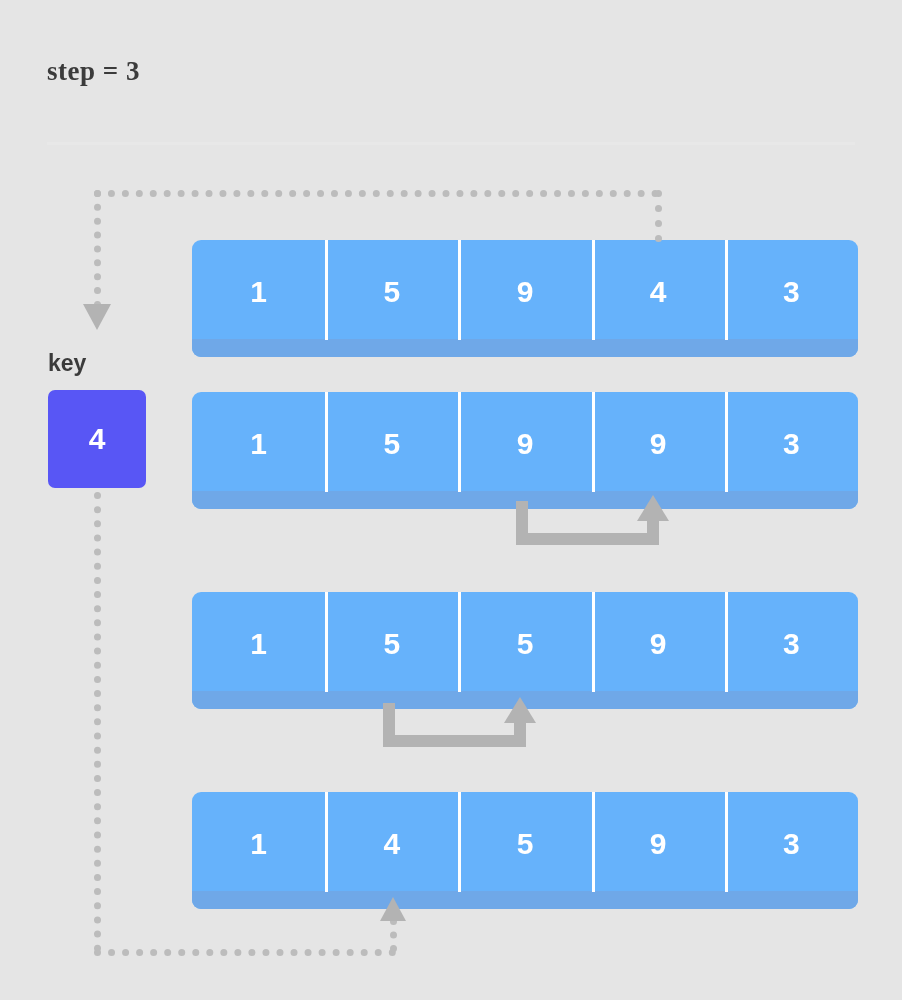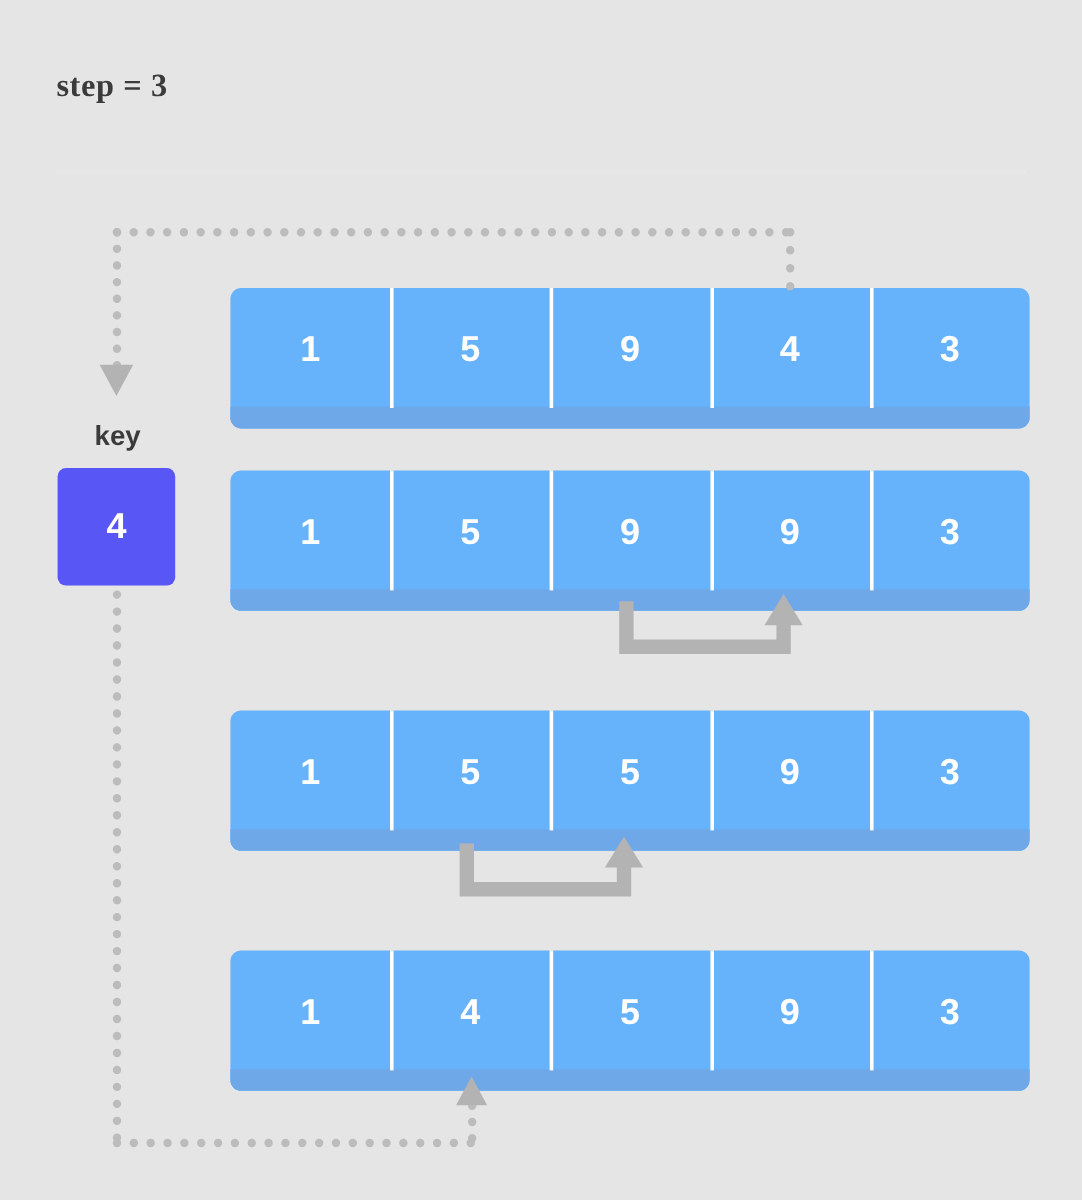--- a/index.html
+++ b/index.html
@@ -36,21 +36,21 @@
     height: 3px;
     background: #e8e8e8;
   }
 
   
   #key-label {
     position: absolute;
     left: 48px;
     top: 350px;
     width: 100px;
-    text-align: center;
+    text-align: left;
     font-size: 23px;
     font-weight: bold;
     color: #3b3b3b;
   }
   #key-box {
     position: absolute;
     left: 48px;
     top: 390px;
     width: 98px;
     height: 98px;

